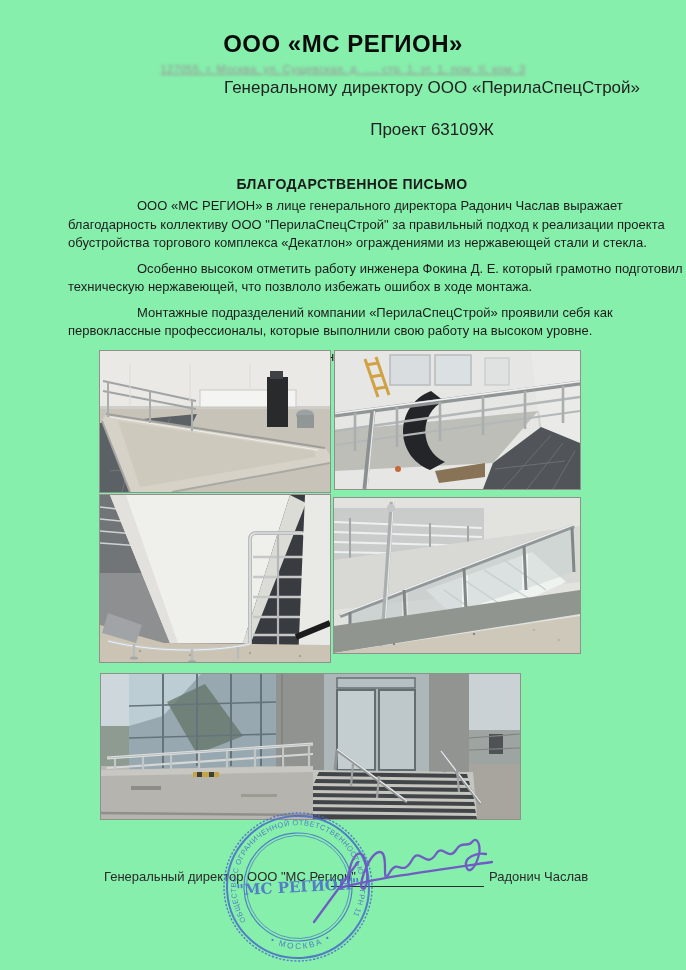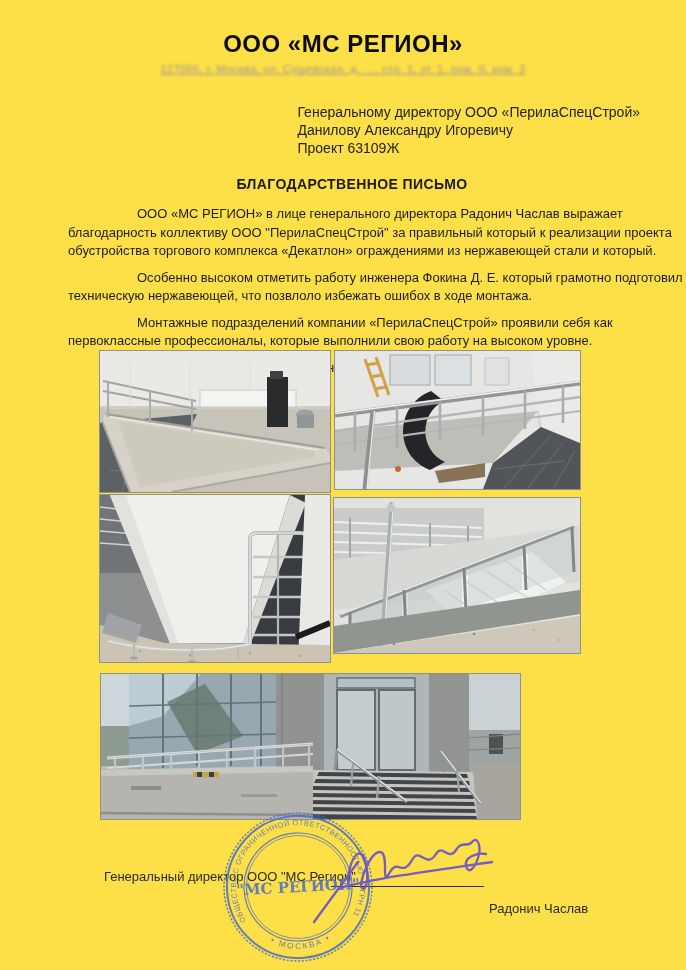--- a/index.html
+++ b/index.html
@@ -4,89 +4,88 @@
 <style>
   html,body{margin:0;padding:0;}
   body{
     width:686px;height:970px;
     background:#fbfbfa;
     font-family:"Liberation Sans", sans-serif;
     color:#1e1e1e;
     position:relative;
     overflow:hidden;
   }
-  .page{position:absolute;left:0;top:0;width:686px;height:970px;background:#fde047;text-decoration:underline;}
+  .page{position:absolute;left:0;top:0;width:686px;height:970px;background:#86efac;text-decoration:underline;}
 
   .company-title{
     position:absolute;left:0;top:30px;width:686px;
     text-align:center;font-size:24px;font-weight:bold;color:#0c0c0c;
     letter-spacing:.5px;
   }
   .company-address{
     position:absolute;left:0;top:63px;width:686px;
     text-align:center;font-size:11px;color:#9a9296;
     text-decoration:underline;
     filter:blur(1.4px);
     letter-spacing:.4px;
   }
   .recipient{
-    position:absolute;right:46px;top:103px;
-    text-align:left;font-size:14px;line-height:18px;color:#222;
-  }
-  .recipient .project{margin-top:0;}
+    position:absolute;right:46px;top:79px;
+    text-align:center;font-size:17px;line-height:18px;color:#222;
+  }
+  .recipient .project{margin-top:24px;}
 
   .heading{
     position:absolute;left:0;top:176px;width:686px;
     text-align:center;font-size:14px;font-weight:600;letter-spacing:.4px;color:#1b1b1b;margin-left:9px;
   }
 
   .bodytext{
     position:absolute;left:68px;top:197px;width:580px;
     font-size:13px;color:#1c1c1c;
   }
-  .bodytext .para{margin:8px 0 7px 0;}
+  .bodytext .para{margin:0 0 7px 0;}
   .bl{height:18.5px;line-height:18.5px;white-space:nowrap;}
   .bl.ind{padding-left:69px;}
 
   figure{margin:0;padding:0;position:absolute;border:1px solid #90908c;box-sizing:border-box;background:#ddd;}
   figure svg{display:block;filter:saturate(.85) contrast(.95) brightness(1.02);}
   .ph1{left:99px;top:350px;width:232px;height:143px;}
   .ph2{left:334px;top:350px;width:247px;height:140px;}
   .ph3{left:99px;top:494px;width:232px;height:169px;}
   .ph4{left:333px;top:497px;width:248px;height:157px;}
   .ph5{left:100px;top:673px;width:421px;height:147px;}
 
   .sig-label{position:absolute;left:104px;top:869px;font-size:13px;color:#2a2a2a;z-index:2;}
   .sig-line{position:absolute;left:331px;top:861px;width:153px;height:25px;border-bottom:1.4px solid #2d2d2d;z-index:2;}
-  .sig-name{position:absolute;left:489px;top:869px;font-size:13px;color:#2a2a2a;z-index:2;margin-top:32px;}
+  .sig-name{position:absolute;left:489px;top:869px;font-size:13px;color:#2a2a2a;z-index:2;}
 
   .stamp{position:absolute;left:219px;top:808px;width:158px;height:158px;z-index:3;opacity:.85;transform:rotate(-3deg);}
   .signature{position:absolute;left:296px;top:818px;width:215px;height:110px;z-index:4;}
 </style>
 </head>
 <body>
 
 <div class="page">
 
   <div class="company-title">ООО «МС РЕГИОН»</div>
   <div class="company-address">127055, г. Москва, ул. Сущевская, д. …, стр. 1, эт. 1, пом. II, ком. 3</div>
 
   <div class="recipient">
     <div>Генеральному директору ООО «ПерилаСпецСтрой»</div>
-    <div>Данилову Александру Игоревичу</div>
     <div class="project">Проект 63109Ж</div>
   </div>
 
   <div class="heading">БЛАГОДАРСТВЕННОЕ ПИСЬМО</div>
 
   <div class="bodytext">
     <div class="para">
       <div class="bl ind">ООО «МС РЕГИОН» в лице генерального директора Радонич Часлав выражает</div>
-      <div class="bl">благодарность коллективу ООО "ПерилаСпецСтрой" за правильный который к реализации проекта</div>
-      <div class="bl">обустройства торгового комплекса «Декатлон» ограждениями из нержавеющей стали и который.</div>
+      <div class="bl">благодарность коллективу ООО "ПерилаСпецСтрой" за правильный подход к реализации проекта</div>
+      <div class="bl">обустройства торгового комплекса «Декатлон» ограждениями из нержавеющей стали и стекла.</div>
     </div>
     <div class="para">
       <div class="bl ind">Особенно высоком отметить работу инженера Фокина Д. Е. который грамотно подготовил</div>
       <div class="bl">техническую нержавеющей, что позвлоло избежать ошибох в ходе монтажа.</div>
     </div>
     <div class="para">
       <div class="bl ind">Монтажные подразделений компании «ПерилаСпецСтрой» проявили себя как</div>
       <div class="bl">первоклассные профессионалы, которые выполнили свою работу на высоком уровне.</div>
     </div>
     <div class="para">

